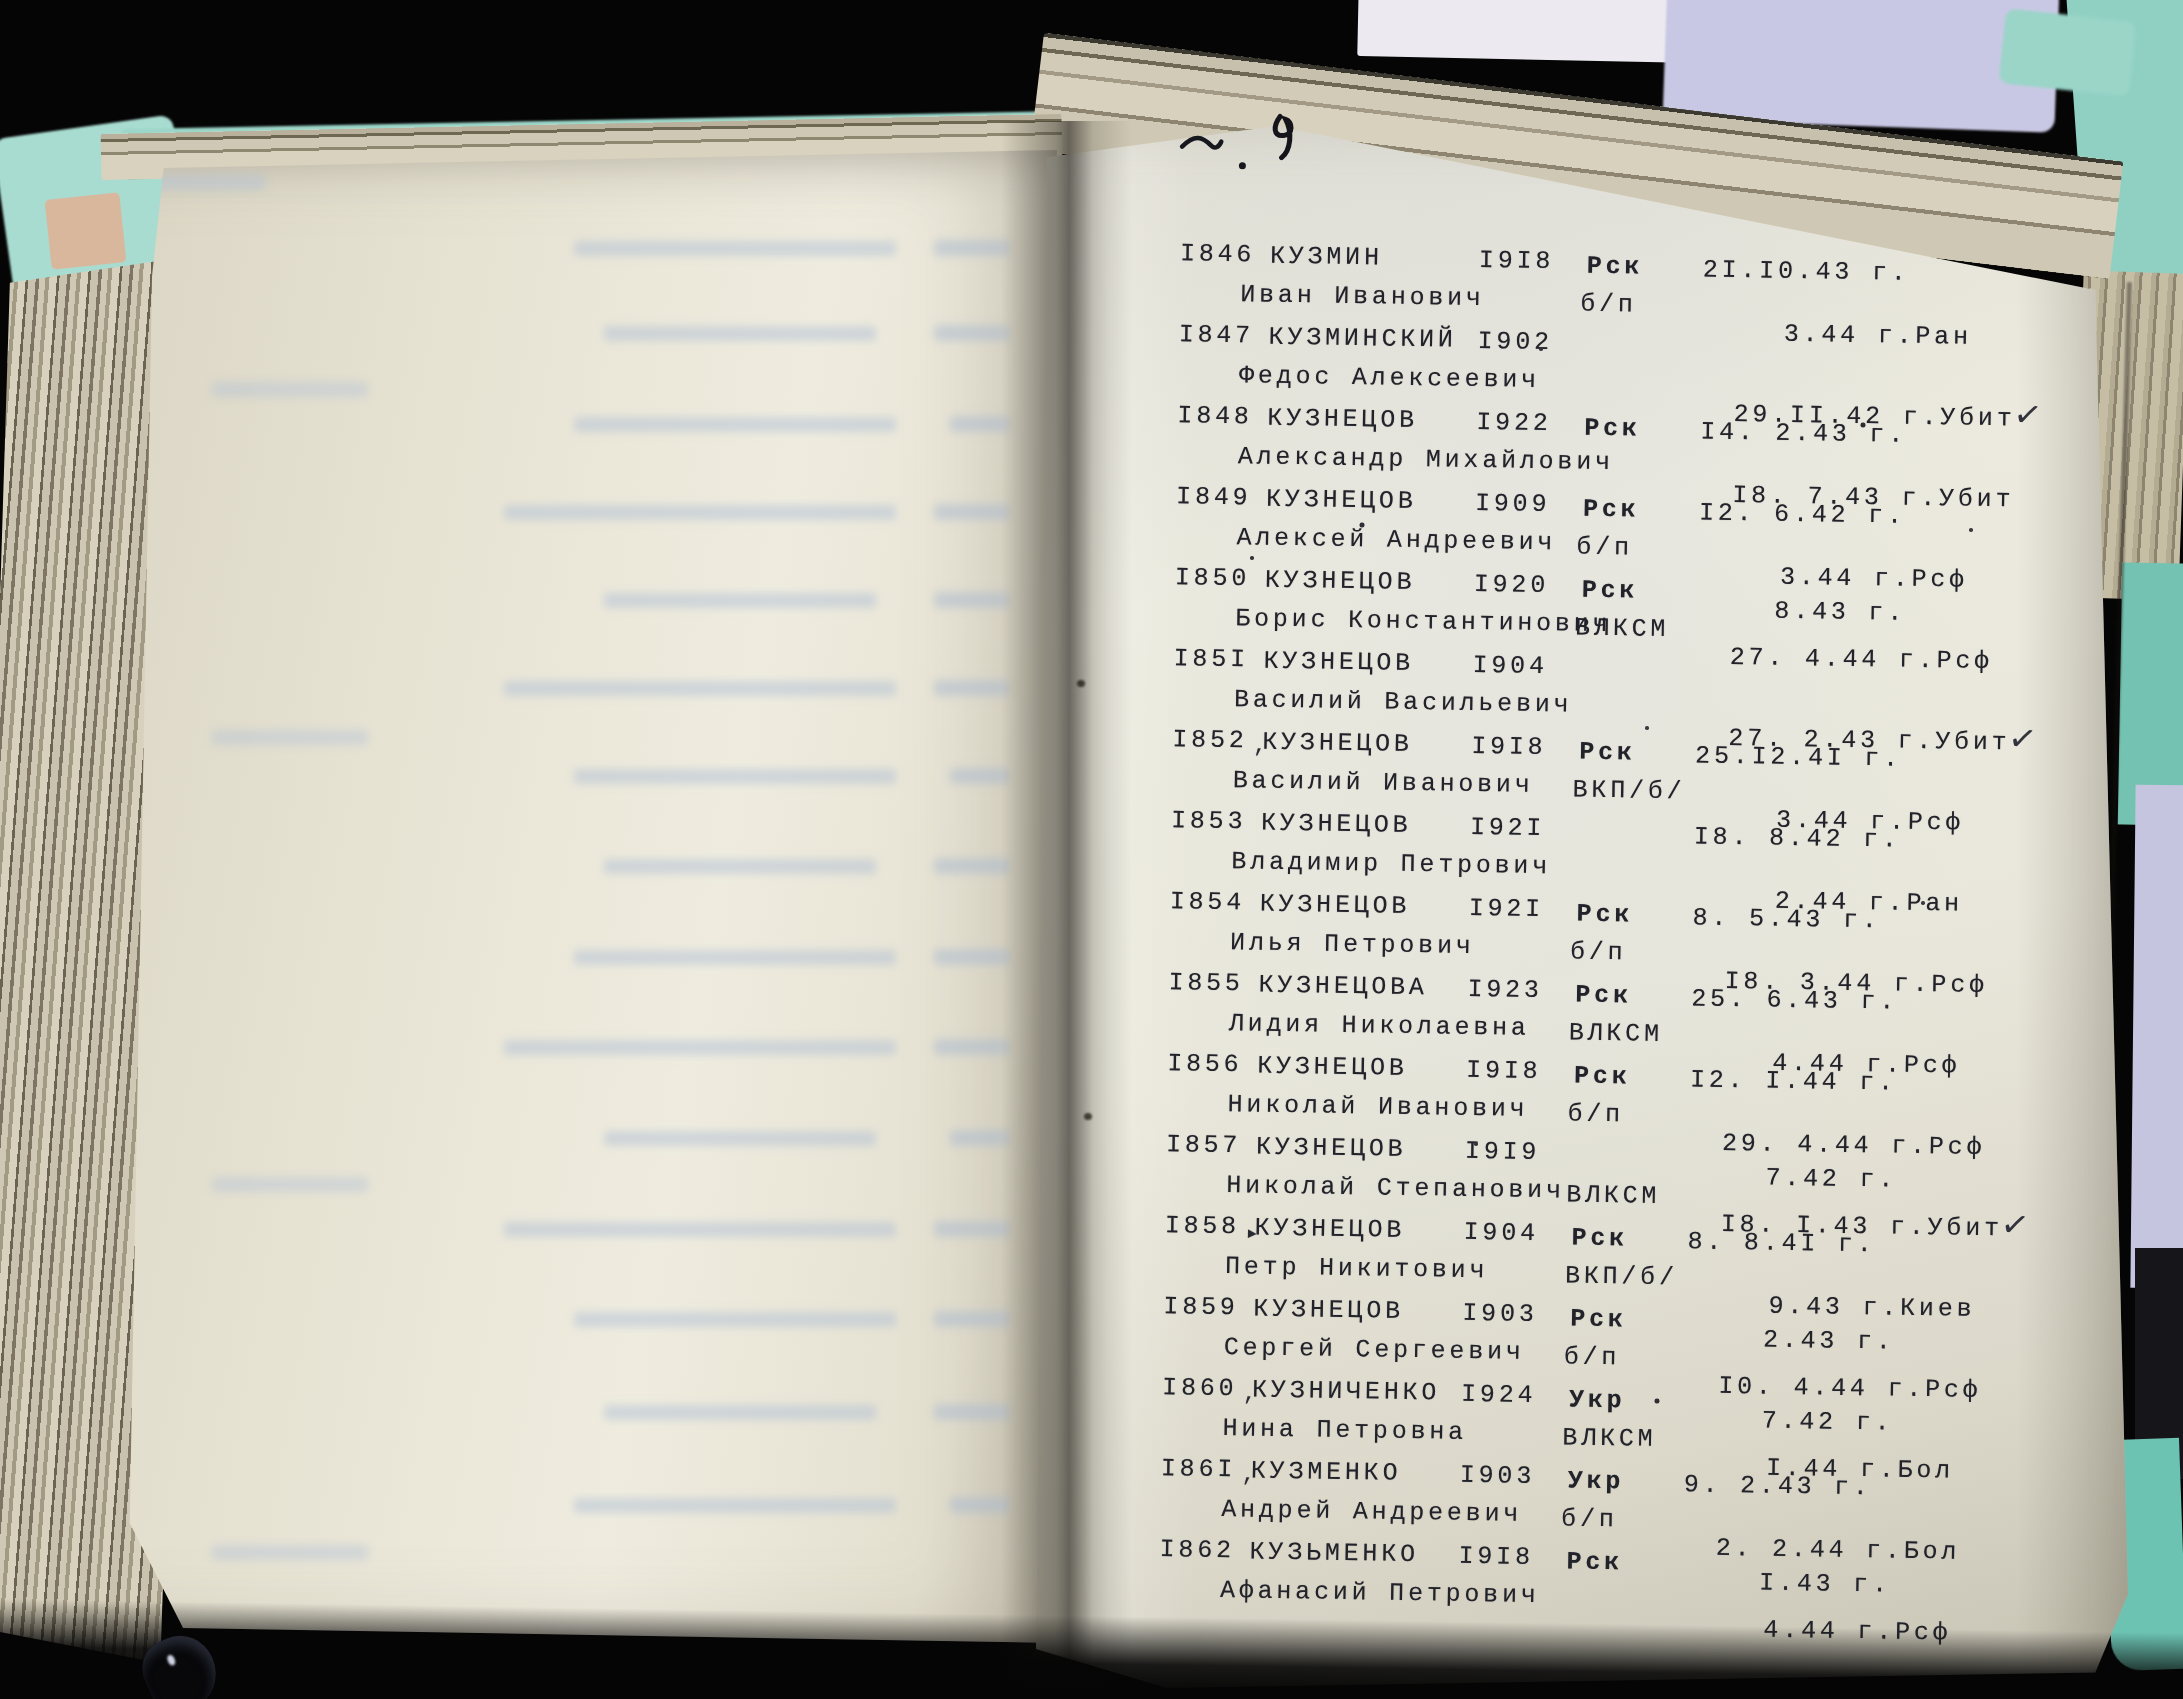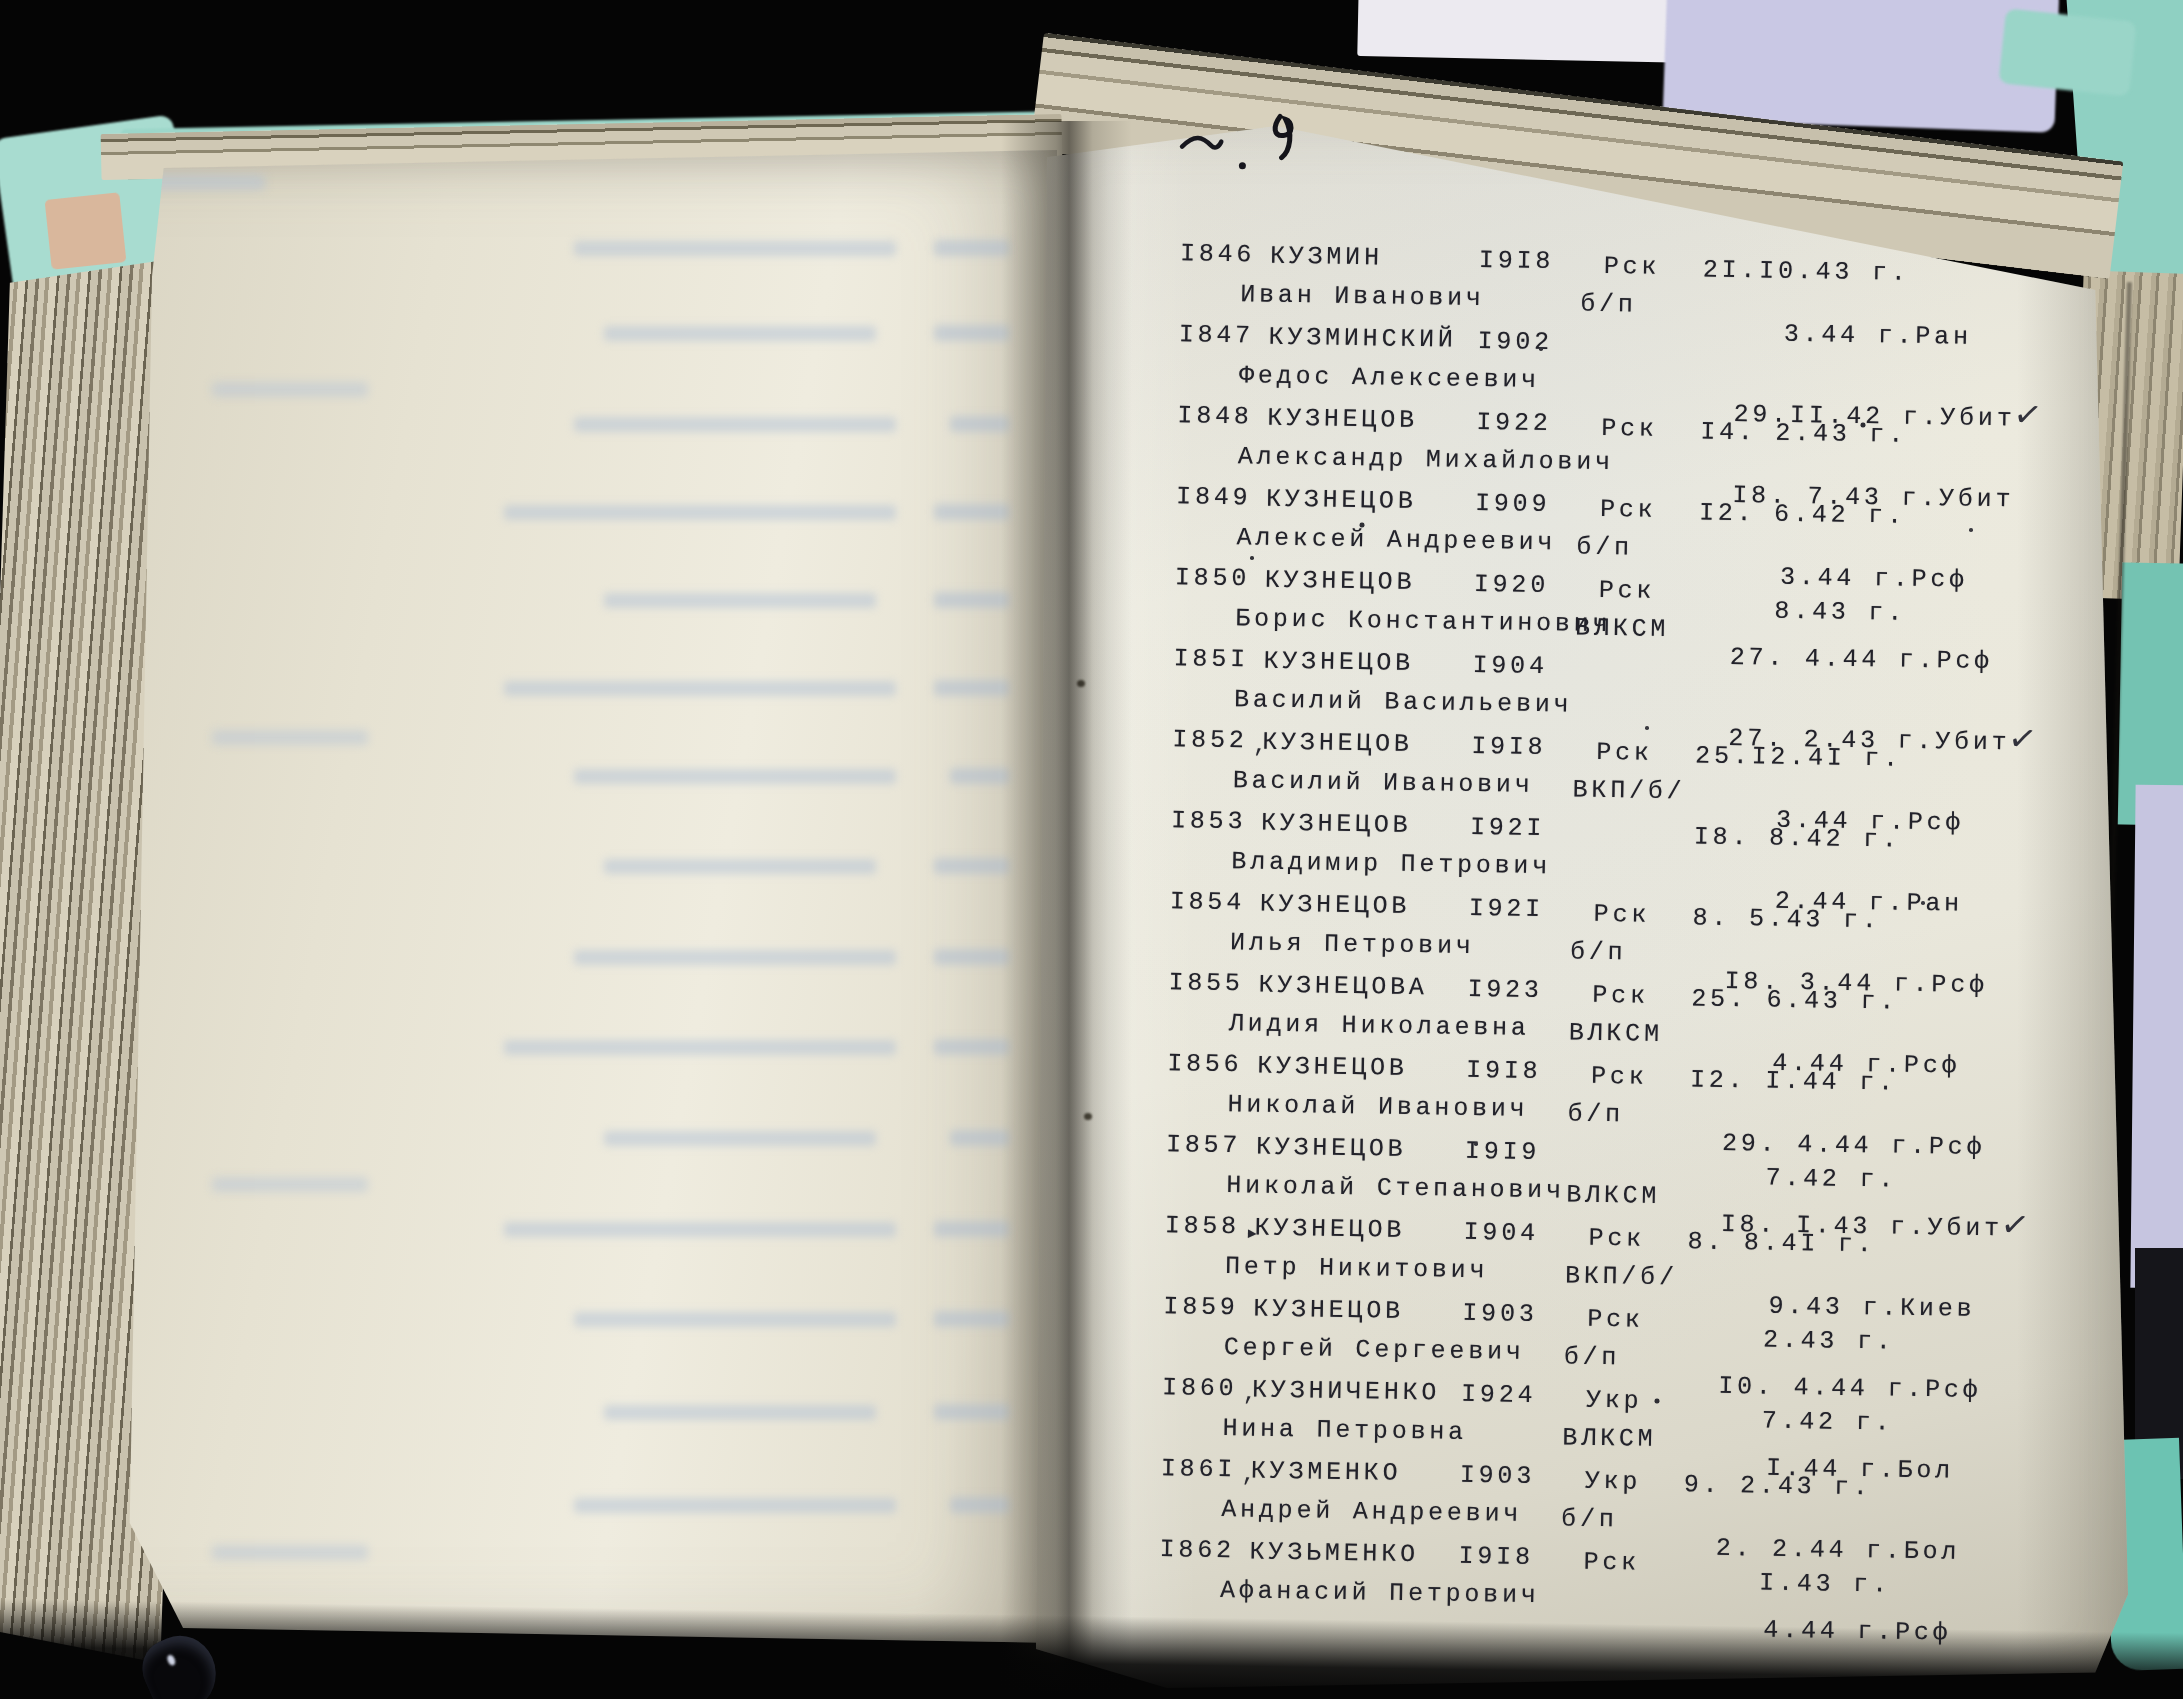--- a/index.html
+++ b/index.html
@@ -84,21 +84,21 @@
     transform:rotate(.9deg); transform-origin:0 0;
     color:#22222a; font-size:25px; letter-spacing:3.8px; white-space:pre;
     text-shadow:0 0 1px rgba(25,25,35,.35);}
   .pg-head{position:absolute; left:865px; top:59px;}
   .entry{position:absolute; left:0; width:1092px; height:121px;}
   .entry span{position:absolute;}
   .num{left:146px; top:0;}
   .mark{left:227px; top:7px; font-size:22px; color:#2a2a32;}
   .surname{left:236px; top:1px;}
   .year{left:445px; top:2px;}
-  .nat{left:570px; top:6px;}
+  .nat{left:553px; top:6px;font-weight:bold;}
   .name{left:207px; top:40px;}
   .party{left:547px; top:44px;}
   .d1{top:8px;} .d2{top:71px;}
   .d1.p-a{left:669px;} .d1.p-b{left:746px; top:24px;}
   .d2.p-a{left:702px;} .d2.p-b{left:751px;}
   .check{left:982px; top:61px; font-size:34px; color:#32323c;
     transform:rotate(8deg); text-shadow:none; font-family:"DejaVu Sans",sans-serif;}
   .hole{position:absolute; width:8px; height:7px; border-radius:50%; background:#4c483c; filter:blur(1px);}
   .specks{position:absolute; left:0; top:0; width:3.5px; height:3.5px; border-radius:50%; background:#2b2b30;
     box-shadow:324px 397px 0 0.5px #2f2f35, 503px 221px 0 0 #34343a, 825px 297px 0 0.5px #2c2c32,

